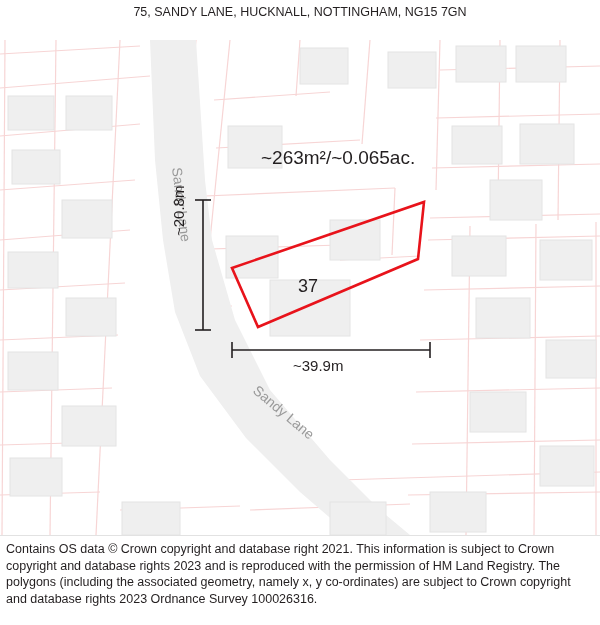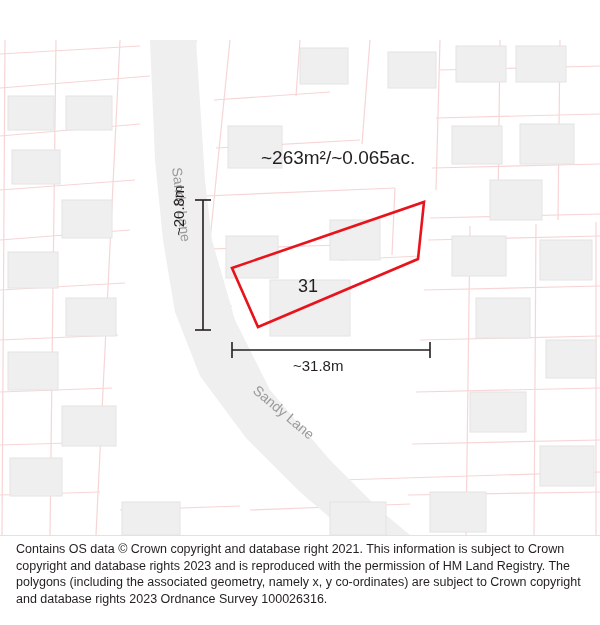--- a/index.html
+++ b/index.html
@@ -100,35 +100,36 @@
   
   .footer {
     position: absolute;
     top: 535px;
     left: 0;
     width: 600px;
     height: 90px;
     background: #ffffff;
     border-top: 1px solid #e2e2e2;
     box-sizing: border-box;
-    padding: 5px 6px 0 16px;
+    padding: 5px 6px 0 6px;
   }
   .footer p {
     margin: 0;
     font-size: 12.5px;
     line-height: 16.5px;
     color: #231f20;
   }
 </style>
 </head>
 <body>
 
 <div class="page">
 
   <div class="header">
+    <div class="title">75, SANDY LANE, HUCKNALL, NOTTINGHAM, NG15 7GN</div>
   </div>
 
   <div class="map-wrap">
     <svg class="map-svg" width="600" height="495" viewBox="0 0 600 495">
 
       <rect x="0" y="0" width="600" height="495" fill="#ffffff"></rect>
 
       <g stroke="#f7d5d5" stroke-width="1.2" fill="none">
         <path d="M0 14 L140 6"></path>
         <path d="M0 48 L150 36"></path>
@@ -233,22 +234,22 @@
         <line x1="232" y1="310" x2="430" y2="310"></line>
         <line x1="232" y1="302" x2="232" y2="318"></line>
         <line x1="430" y1="302" x2="430" y2="318"></line>
       </g>
 
       <text x="172" y="128" class="street-label" fill="#9a9a9a" font-size="14" font-family="Liberation Sans, sans-serif" transform="rotate(83 172 128)">Sandy Lane</text>
       <text x="252" y="352" class="street-label" fill="#9a9a9a" font-size="14" font-family="Liberation Sans, sans-serif" transform="rotate(40 252 352)">Sandy Lane</text>
     </svg>
 
     <div class="area-label">~263m²/~0.065ac.</div>
-    <div class="plot-number">31</div>
-    <div class="dim-horizontal">~31.8m</div>
+    <div class="plot-number">37</div>
+    <div class="dim-horizontal">~39.9m</div>
     <div class="dim-vertical">~20.8m</div>
   </div>
 
   <div class="footer">
     <p>Contains OS data © Crown copyright and database right 2021. This information is subject to Crown copyright and database rights 2023 and is reproduced with the permission of HM Land Registry. The polygons (including the associated geometry, namely x, y co-ordinates) are subject to Crown copyright and database rights 2023 Ordnance Survey 100026316.</p>
   </div>
 
 </div>
 
 </body></html>

